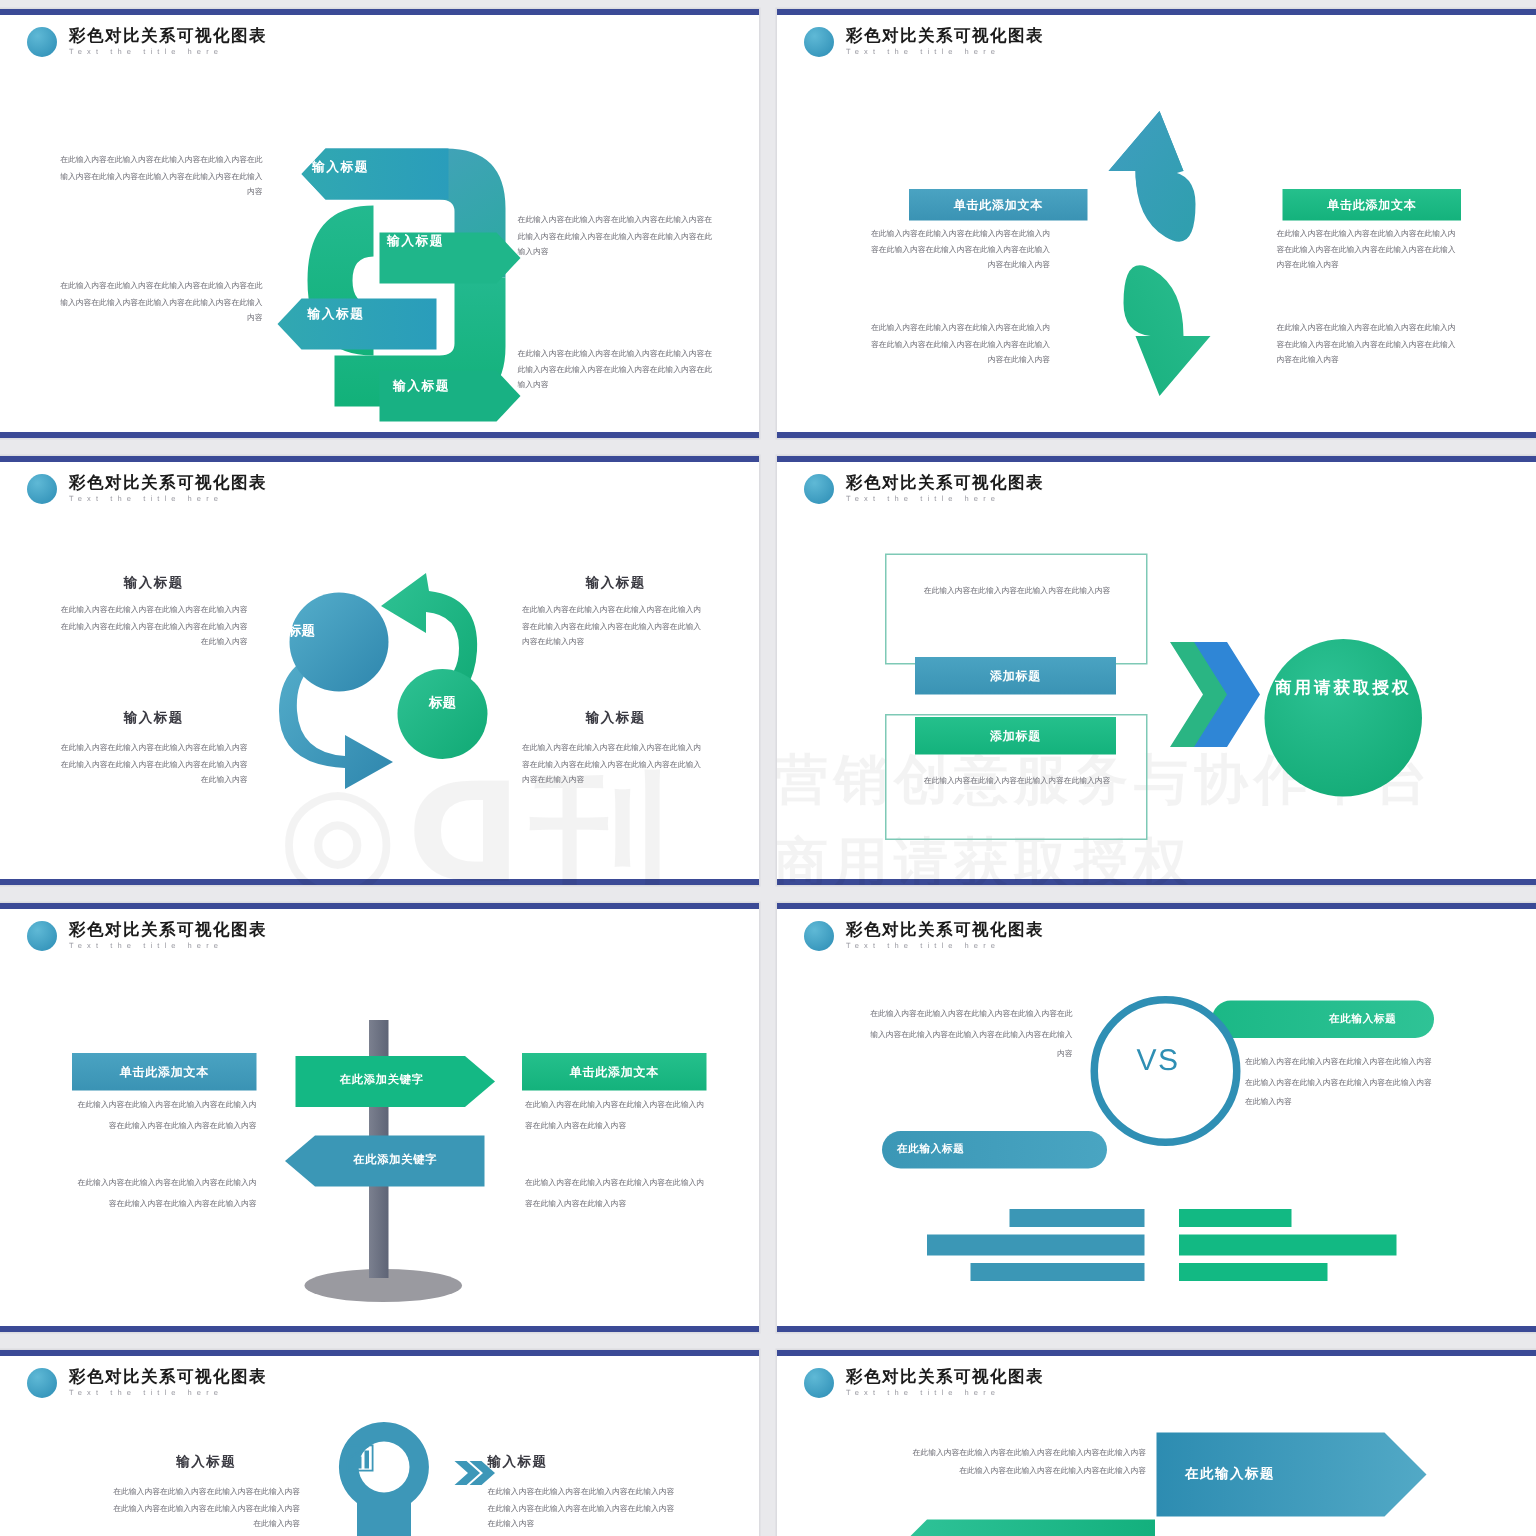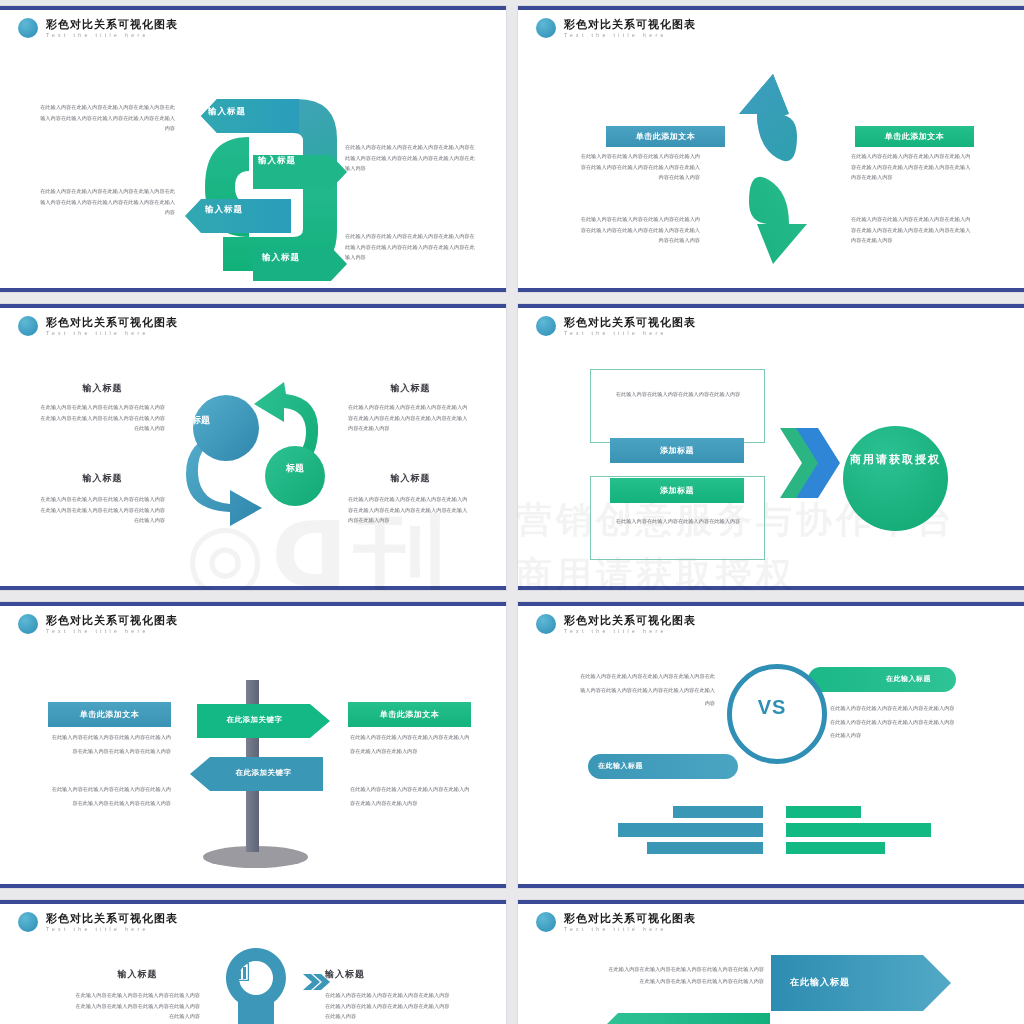--- a/index.html
+++ b/index.html
@@ -291,21 +291,21 @@
       </div>
     </div>
 
     <div style="position:absolute;left:290px;top:65px;width:148px;height:25px;border-radius:13px;background:linear-gradient(90deg,#1bb886,#2fc396);"></div>
     <div style="position:absolute;left:368px;top:72px;font-size:7px;font-weight:bold;color:#fff;letter-spacing:.5px;">在此输入标题</div>
 
     <div style="position:absolute;left:70px;top:152px;width:150px;height:25px;border-radius:13px;background:linear-gradient(90deg,#3b97b6,#49a5c2);"></div>
     <div style="position:absolute;left:80px;top:159px;font-size:7px;font-weight:bold;color:#fff;letter-spacing:.5px;">在此输入标题</div>
 
     <div style="position:absolute;left:209px;top:62px;width:90px;height:90px;border-radius:50%;border:5px solid #2f8fb4;background:#fff;"></div>
-    <div style="position:absolute;left:209px;top:94px;width:90px;text-align:center;font-size:20px;font-weight:bold;color:#2f8fb4;letter-spacing:1px;">VS</div>
+    <div style="position:absolute;left:209px;top:94px;width:90px;text-align:center;font-size:20px;font-weight:normal;color:#2f8fb4;letter-spacing:1px;">VS</div>
 
     <div style="position:absolute;left:62px;top:68px;width:135px;line-height:2.6;" class="body-txt ta-r">在此输入内容在此输入内容在此输入内容在此输入内容在此输入内容在此输入内容在此输入内容在此输入内容在此输入内容</div>
     <div style="position:absolute;left:312px;top:100px;width:125px;line-height:2.6;" class="body-txt ta-l">在此输入内容在此输入内容在此输入内容在此输入内容在此输入内容在此输入内容在此输入内容在此输入内容在此输入内容</div>
 
     <div style="position:absolute;left:100px;top:204px;width:145px;">
       <div style="height:12px;background:#3b97b6;margin-left:auto;width:62%;margin-bottom:5px;"></div>
       <div style="height:14px;background:#3b97b6;margin-left:auto;width:100%;margin-bottom:5px;"></div>
       <div style="height:12px;background:#3b97b6;margin-left:auto;width:80%;"></div>
     </div>
     <div style="position:absolute;left:268px;top:204px;width:145px;">

